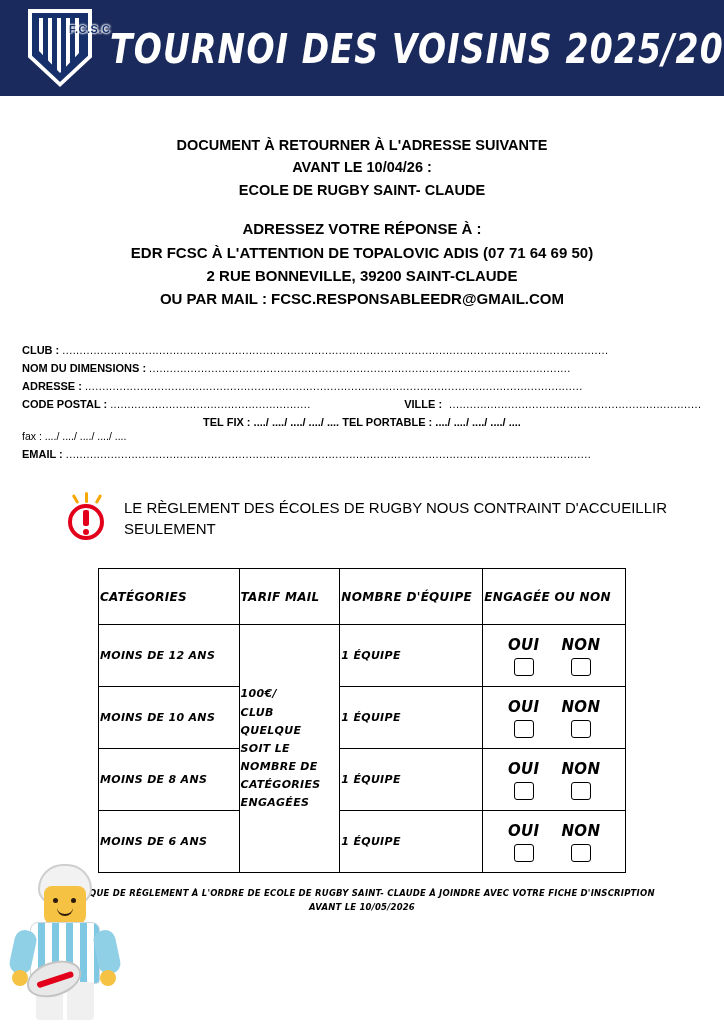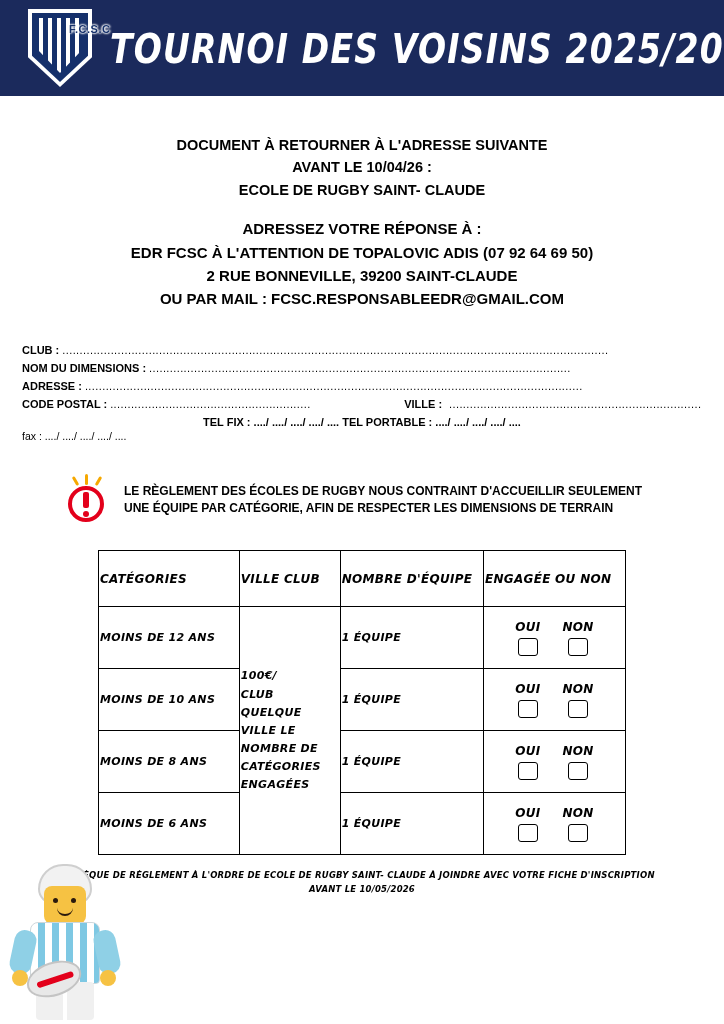--- a/index.html
+++ b/index.html
@@ -158,22 +158,22 @@
   }
   .ray {
     position: absolute;
     background: #f6a800;
     border-radius: 2px;
   }
   .ray1 { width: 3px; height: 10px; left: 14px; top: 0px; transform: rotate(-30deg); }
   .ray2 { width: 3px; height: 11px; left: 25px; top: -2px; }
   .ray3 { width: 3px; height: 10px; left: 37px; top: 0px; transform: rotate(30deg); }
   .warn-text {
-    font-size: 12px;
-    font-weight: bold;
+    font-size: 15px;
+    font-weight: normal;
     line-height: 1.45;
   }
 
   
   table.cats {
     border-collapse: collapse;
     margin: 26px auto 0 auto;
     width: 528px;
     font-family: "DejaVu Sans", sans-serif;
   }
@@ -201,21 +201,21 @@
   }
   td.nb { width: 148px; }
   td.eng { width: 146px; padding: 4px 0; }
   .ouinon {
     display: flex;
     justify-content: center;
     gap: 22px;
   }
   .onbox { display: flex; flex-direction: column; align-items: center; }
   .onlabel {
-    font-size: 12px;
+    font-size: 15px;
     font-weight: bold;
     font-style: italic;
     margin-bottom: 4px;
   }
   .checkbox {
     width: 20px; height: 18px;
     border: 1.5px solid #000;
     border-radius: 3px;
     background: #fff;
   }
@@ -327,21 +327,21 @@
   </div>
   <div class="banner-title">TOURNOI DES VOISINS 2025/2026</div>
 </div>
 
 <div class="intro">
   <div>DOCUMENT À RETOURNER À L'ADRESSE SUIVANTE</div>
   <div>AVANT LE 10/04/26 :</div>
   <div>ECOLE DE RUGBY SAINT- CLAUDE</div>
   <span class="gap"></span>
   <div class="line-big">ADRESSEZ VOTRE RÉPONSE À :</div>
-  <div class="line-big">EDR FCSC À L'ATTENTION DE TOPALOVIC ADIS (07 92 64 69 50)</div>
+  <div class="line-big">EDR FCSC À L'ATTENTION DE TOPALOVIC ADIS (07 71 64 69 50)</div>
   <div class="line-big">2 RUE BONNEVILLE, 39200 SAINT-CLAUDE</div>
   <div class="line-big">OU PAR MAIL : FCSC.RESPONSABLEEDR@GMAIL.COM</div>
 </div>
 
 <div class="fields">
 
   <div class="frow">
     <span class="flabel">CLUB :</span>
     <span class="fdots">..............................................................................................................................................................</span>
   </div>
@@ -368,54 +368,57 @@
     <span>..../ ..../ ..../ ..../ ....</span>
     <span>TEL PORTABLE :</span>
     <span>..../ ..../ ..../ ..../ ....</span>
   </div>
 
   <div class="fax-line">
     <span>fax :</span>
     <span>..../ ..../ ..../ ..../ ....</span>
   </div>
 
+  <div class="frow">
+    <span class="flabel">EMAIL :</span>
+    <span class="fdots">........................................................................................................................................................</span>
+  </div>
 </div>
 
 <div class="warning">
   <div class="warn-icon">
     <div class="ray ray1"></div>
     <div class="ray ray2"></div>
     <div class="ray ray3"></div>
     <div class="warn-circle"></div>
     <div class="warn-bang"></div>
     <div class="warn-dot"></div>
   </div>
   <div class="warn-text">
     <div>LE RÈGLEMENT DES ÉCOLES DE RUGBY NOUS CONTRAINT D'ACCUEILLIR SEULEMENT</div>
-    <div>UNE ÉQUIPE PAR CATÉGORIE, AFIN DE RESPECTER LES DIMENSIONS DE TERRAIN</div>
   </div>
 </div>
 
 <table class="cats">
   <thead>
     <tr>
       <th>CATÉGORIES</th>
-      <th>VILLE CLUB</th>
+      <th>TARIF MAIL</th>
       <th>NOMBRE D'ÉQUIPE</th>
       <th>ENGAGÉE OU NON</th>
     </tr>
   </thead>
   <tbody>
     <tr>
       <td class="cat-name">MOINS DE 12 ANS</td>
       <td class="tarif" rowspan="4">
         <div>100€/</div>
         <div>CLUB</div>
         <div>QUELQUE</div>
-        <div>VILLE LE</div>
+        <div>SOIT LE</div>
         <div>NOMBRE DE</div>
         <div>CATÉGORIES</div>
         <div>ENGAGÉES</div>
       </td>
       <td class="nb">1 ÉQUIPE</td>
       <td class="eng">
         <div class="ouinon">
           <div class="onbox">
             <div class="onlabel">OUI</div>
             <div class="checkbox"></div>

